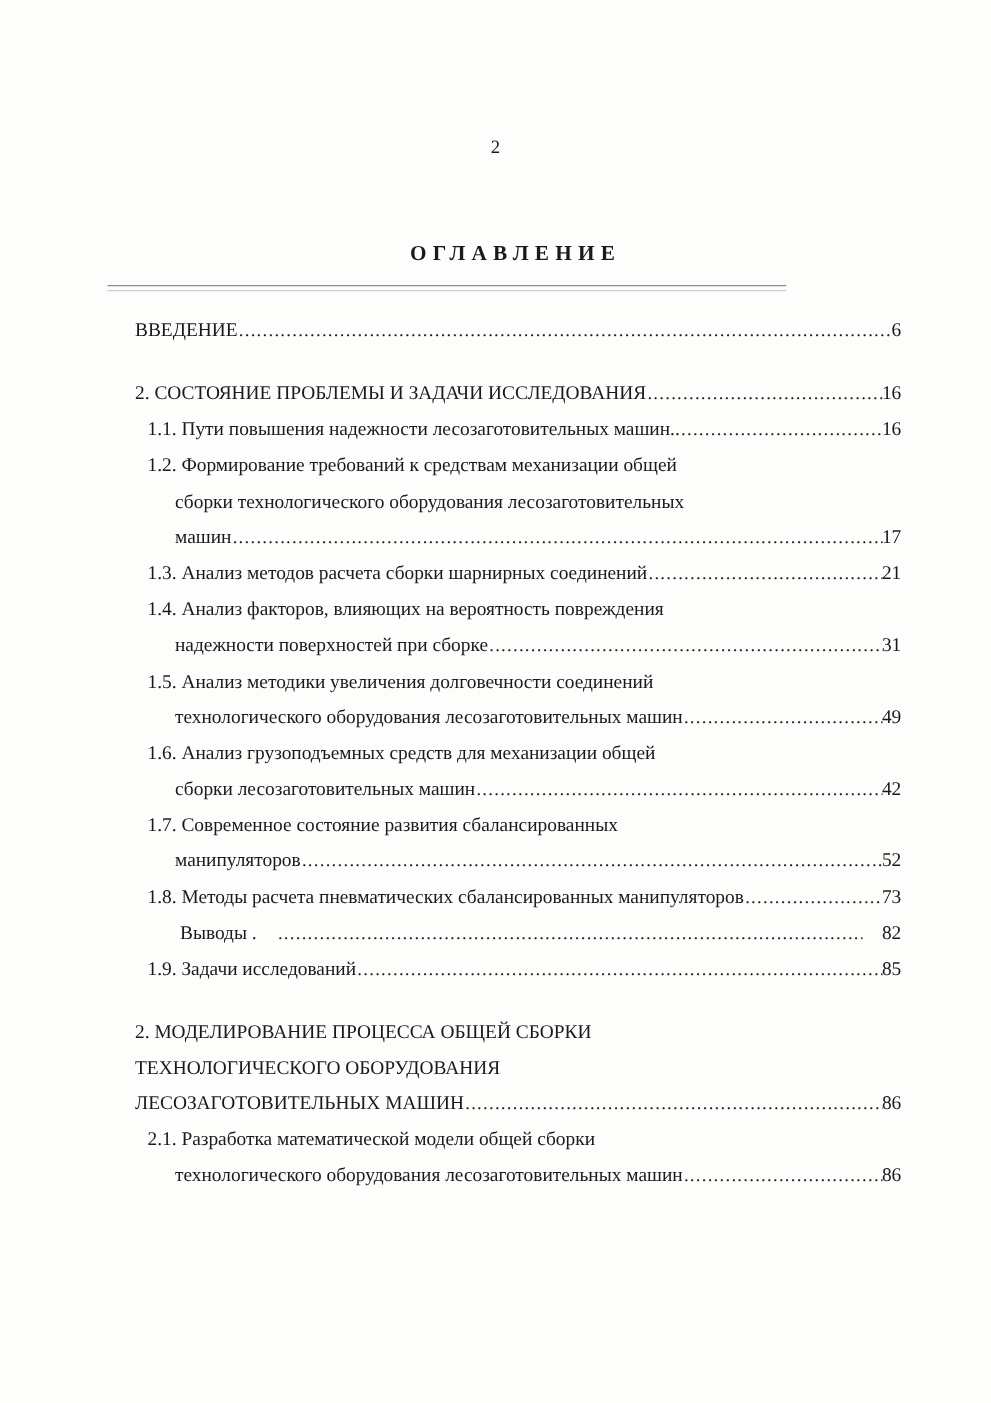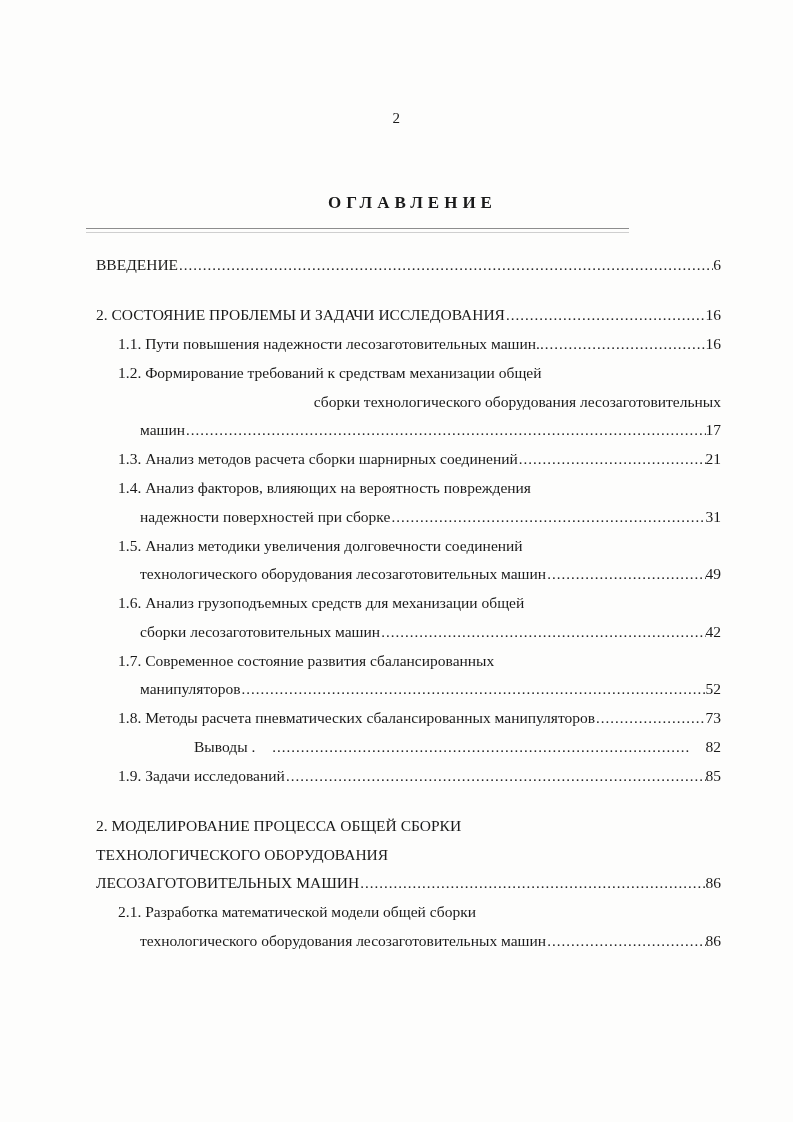--- a/index.html
+++ b/index.html
@@ -68,24 +68,24 @@
     letter-spacing: 1px;
     font-size: 15px;
     color: #222;
     padding: 0 1px;
   }
   .entry .pg {
     flex: 0 0 auto;
     text-align: right;
     font-size: 15.5px;
   }
-  .lvl0 { margin-left: 0px; }
+  .lvl0 { margin-left: 12px; }
   .lvl1 { margin-left: 22px; }
-  .lvl2 { margin-left: 44px; justify-content: flex-end; }
-  .lvl3 { margin-left: 98px; gap: 16px; }
+  .lvl2 { margin-left: 44px; }
+  .lvl3 { margin-left: 48px; gap: 16px; }
   .gap-sm { height: 13px; }
   .gap-lg { height: 34px; }
 </style>
 </head>
 <body>
 
 <div class="page">
 
   <div class="page-number">2</div>
 

